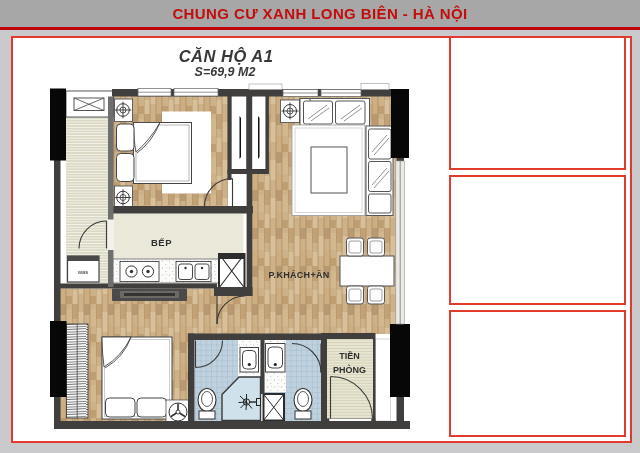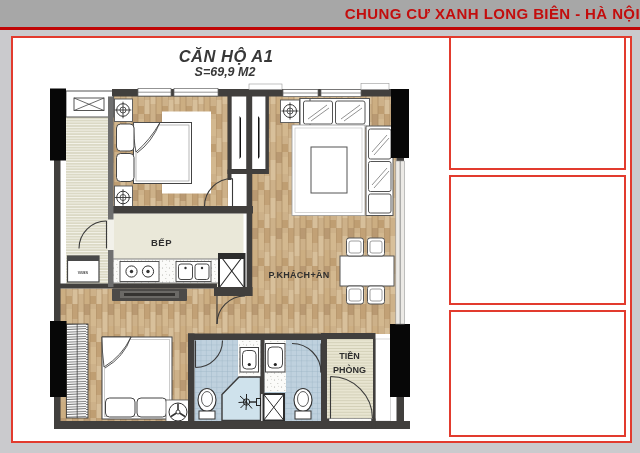--- a/index.html
+++ b/index.html
@@ -4,21 +4,21 @@
 <style>
 html,body{margin:0;padding:0;}
 body{width:640px;height:453px;position:relative;overflow:hidden;background:#cacacd;font-family:"Liberation Sans",sans-serif;}
 .abs{position:absolute;}
 </style>
 </head>
 <body>
 
 <div class="abs" style="left:0;top:0;width:640px;height:27px;background:#a7a7a7;"></div>
 
-<div class="abs" style="left:0;top:5px;width:640px;text-align:right;font-size:15px;font-weight:bold;color:#c30d0d;letter-spacing:.4px;">CHUNG CƯ XANH LONG BIÊN - HÀ NỘI</div>
+<div class="abs" style="left:0;top:5px;width:640px;text-align:center;font-size:15px;font-weight:bold;color:#c30d0d;letter-spacing:.4px;">CHUNG CƯ XANH LONG BIÊN - HÀ NỘI</div>
 
 <div class="abs" style="left:0;top:27px;width:640px;height:2.6px;background:#c10505;"></div>
 
 <div class="abs" style="left:11px;top:36px;width:617px;height:403px;background:#fff;border:2px solid #e23b2e;"></div>
 
 <div class="abs" style="left:449px;top:36px;width:173px;height:130px;background:#fff;border:2px solid #e23b2e;"></div>
 
 <svg id="keyplan" class="abs" style="left:449px;top:36px;" width="177" height="134" viewBox="449 36 177 134"></svg>
 
 <div class="abs" style="left:449px;top:175px;width:173px;height:126px;background:#fff;border:2px solid #e23b2e;"></div>

